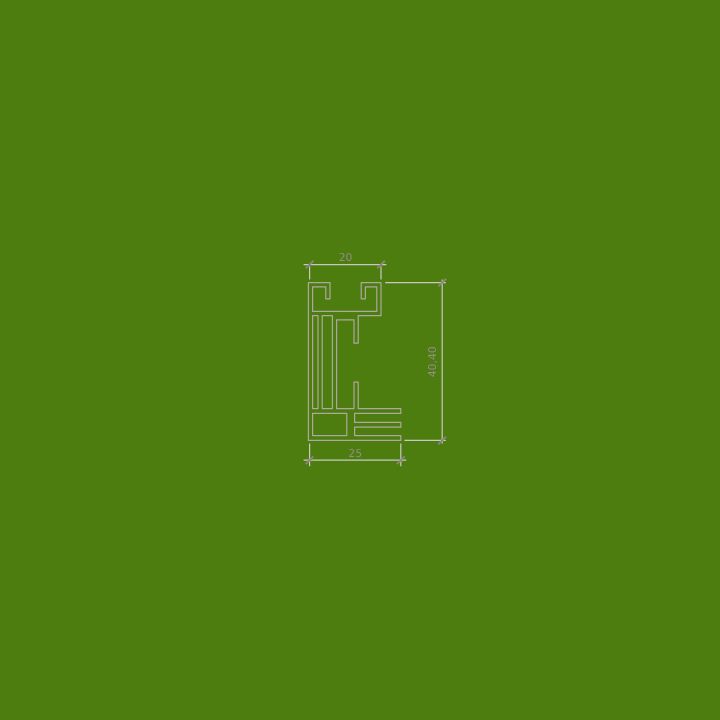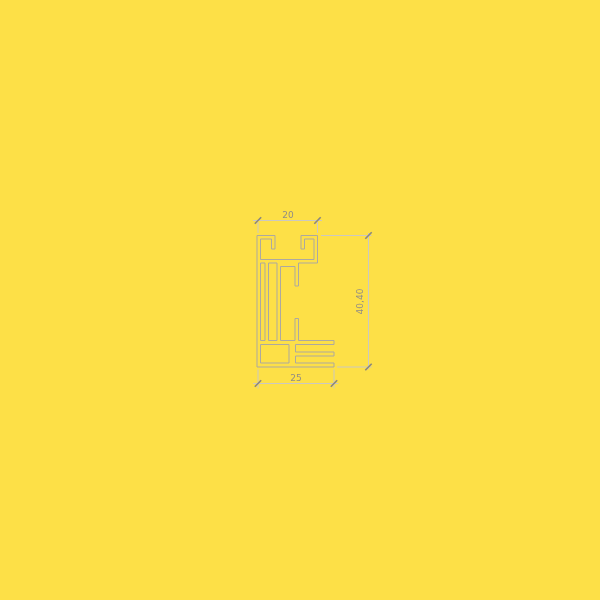--- a/index.html
+++ b/index.html
@@ -4,21 +4,21 @@
 <style>
   html, body {
     margin: 0;
     padding: 0;
     background: #ffffff;
   }
   .canvas-wrap {
     position: relative;
     width: 600px;
     height: 600px;
-    background: #fde047;
+    background: #4d7c0f;
     overflow: hidden;
     font-family: "DejaVu Sans", "Liberation Sans", sans-serif;
   }
   svg text {
     font-family: "DejaVu Sans", "Liberation Sans", sans-serif;
   }
 </style>
 </head>
 <body>
 

